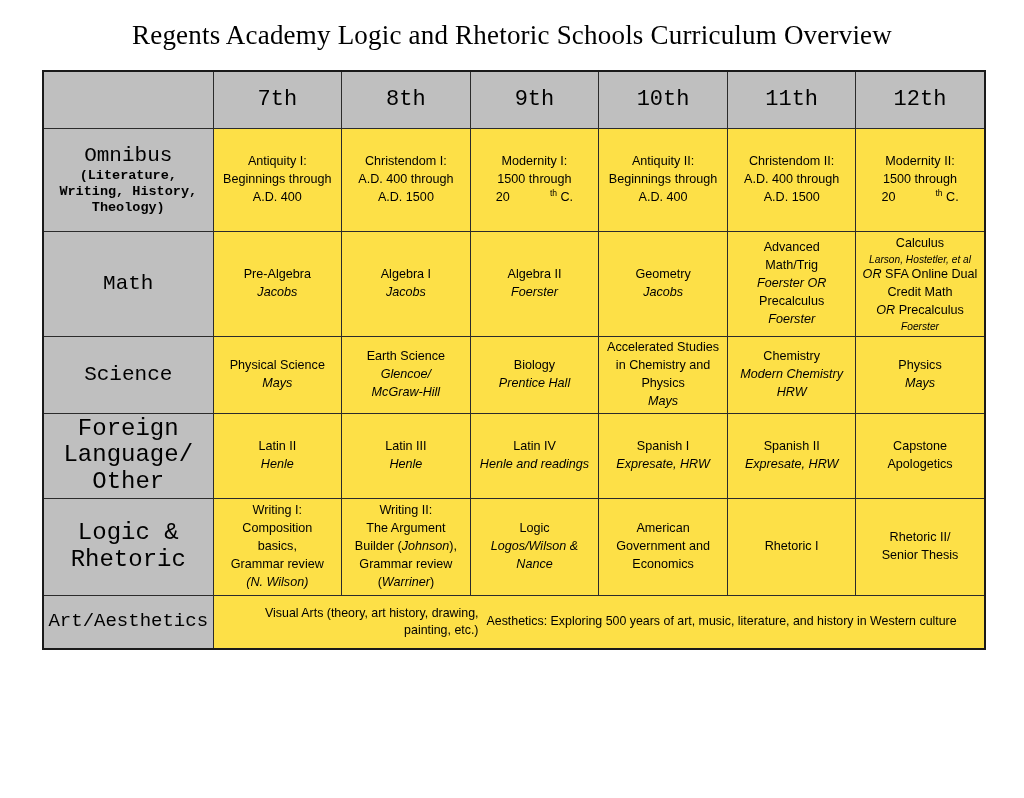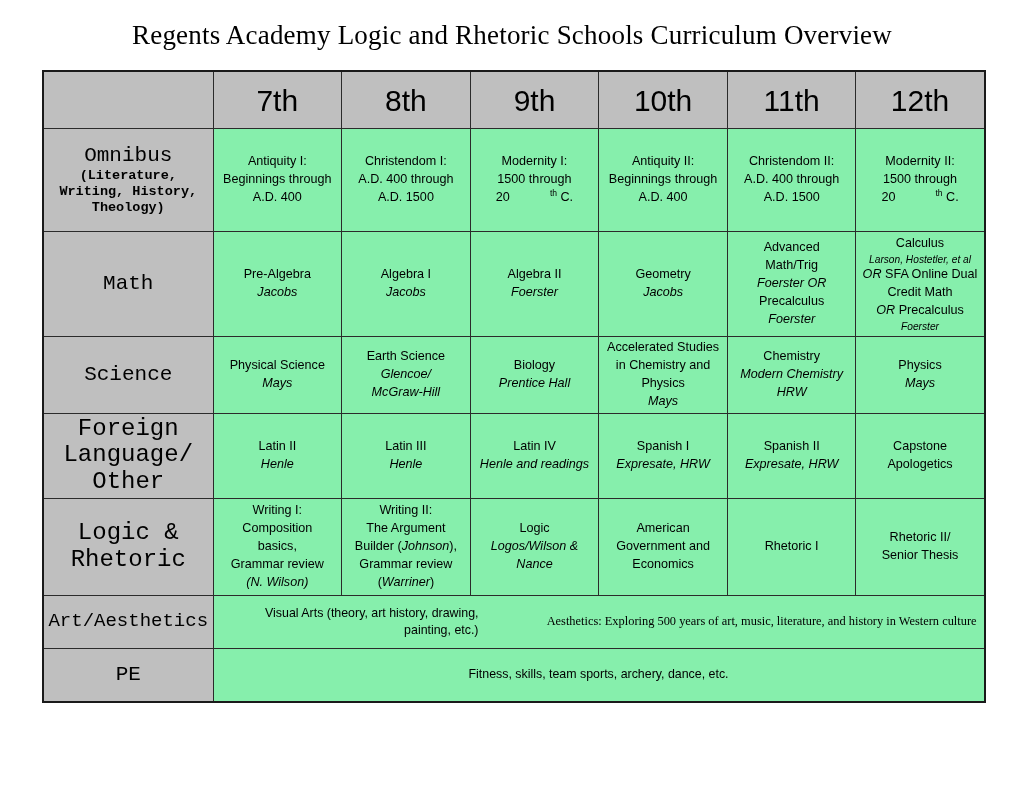--- a/index.html
+++ b/index.html
@@ -40,34 +40,34 @@
     table-layout: fixed;
     width: 942px;
     border: 2px solid #1a1a1a;
   }
   table.curriculum td,
   table.curriculum th {
     border: 1px solid #2b2b2b;
     vertical-align: middle;
     text-align: center;
     padding: 2px 3px;
-    background: #86efac;
+    background: #fde047;
     font-weight: 400;
   }
 
   
   col.c-label { width: 170px; }
   col.c-grade { width: 128.6px; }
 
   
   .hdr-cell {
     background: #bfbfbf !important;
-    font-family: Liberation Sans, sans-serif;
+    font-family: Liberation Mono, monospace;
     font-weight: 700;
-    font-size: 30px;
+    font-size: 22px;
     height: 52px;
     line-height: 1.1;
   }
   .hdr-blank {
     background: #bfbfbf !important;
   }
 
   
   .rowlabel {
     background: #bfbfbf !important;
@@ -119,25 +119,24 @@
   }
   .art-left {
     flex: 0 0 258px;
     text-align: right;
     font-size: 12.4px;
     line-height: 1.4;
     padding: 0 4px;
   }
   .art-right {
     flex: 1 1 auto;
-    text-align: right;
+    text-align: left;
     font-size: 12.4px;
     line-height: 1.4;
     padding: 0 4px;
-    font-family: Liberation Serif, serif;
   }
 </style>
 </head>
 <body>
 
 <div class="page-title">Regents Academy Logic and Rhetoric Schools Curriculum Overview</div>
 
 <div class="table-wrap">
 <table class="curriculum">
   <colgroup>
@@ -343,22 +342,16 @@
       <td class="wide" colspan="6">
         <div class="art-split">
           <div class="art-left">Visual Arts (theory, art history, drawing, painting, etc.)</div>
           <div class="art-right">Aesthetics: Exploring 500 years of art, music, literature, and history in Western culture</div>
         </div>
       </td>
     </tr>
 
 
 
-    <tr class="r-pe">
-      <td class="rowlabel">
-        <span>PE</span>
-      </td>
-      <td class="wide" colspan="6">Fitness, skills, team sports, archery, dance, etc.</td>
-    </tr>
 
   </tbody>
 </table>
 </div>
 
 </body></html>

